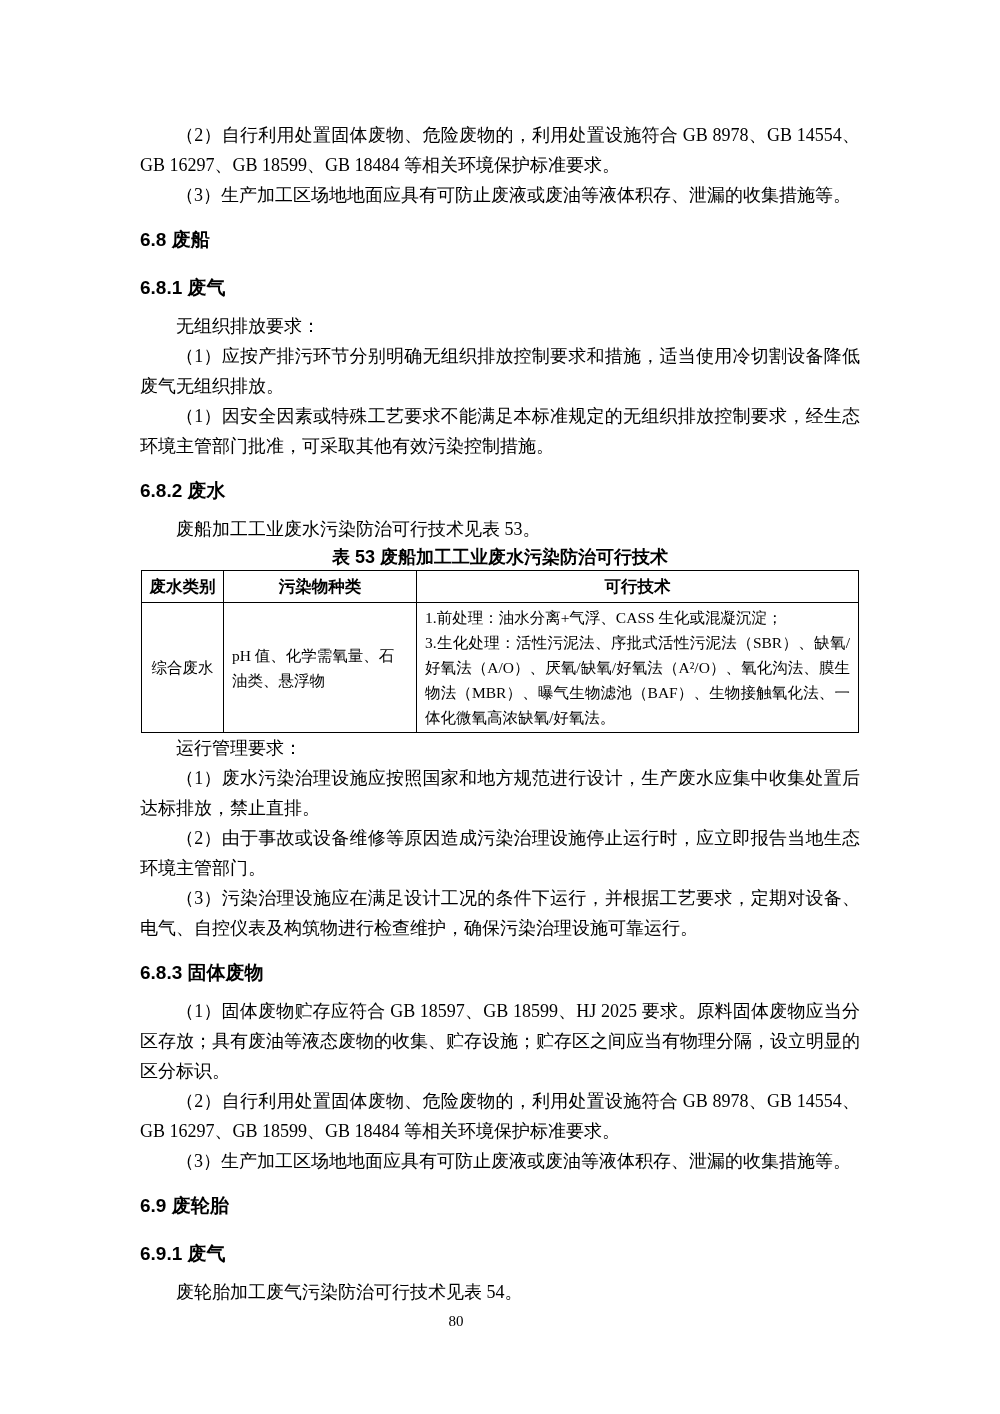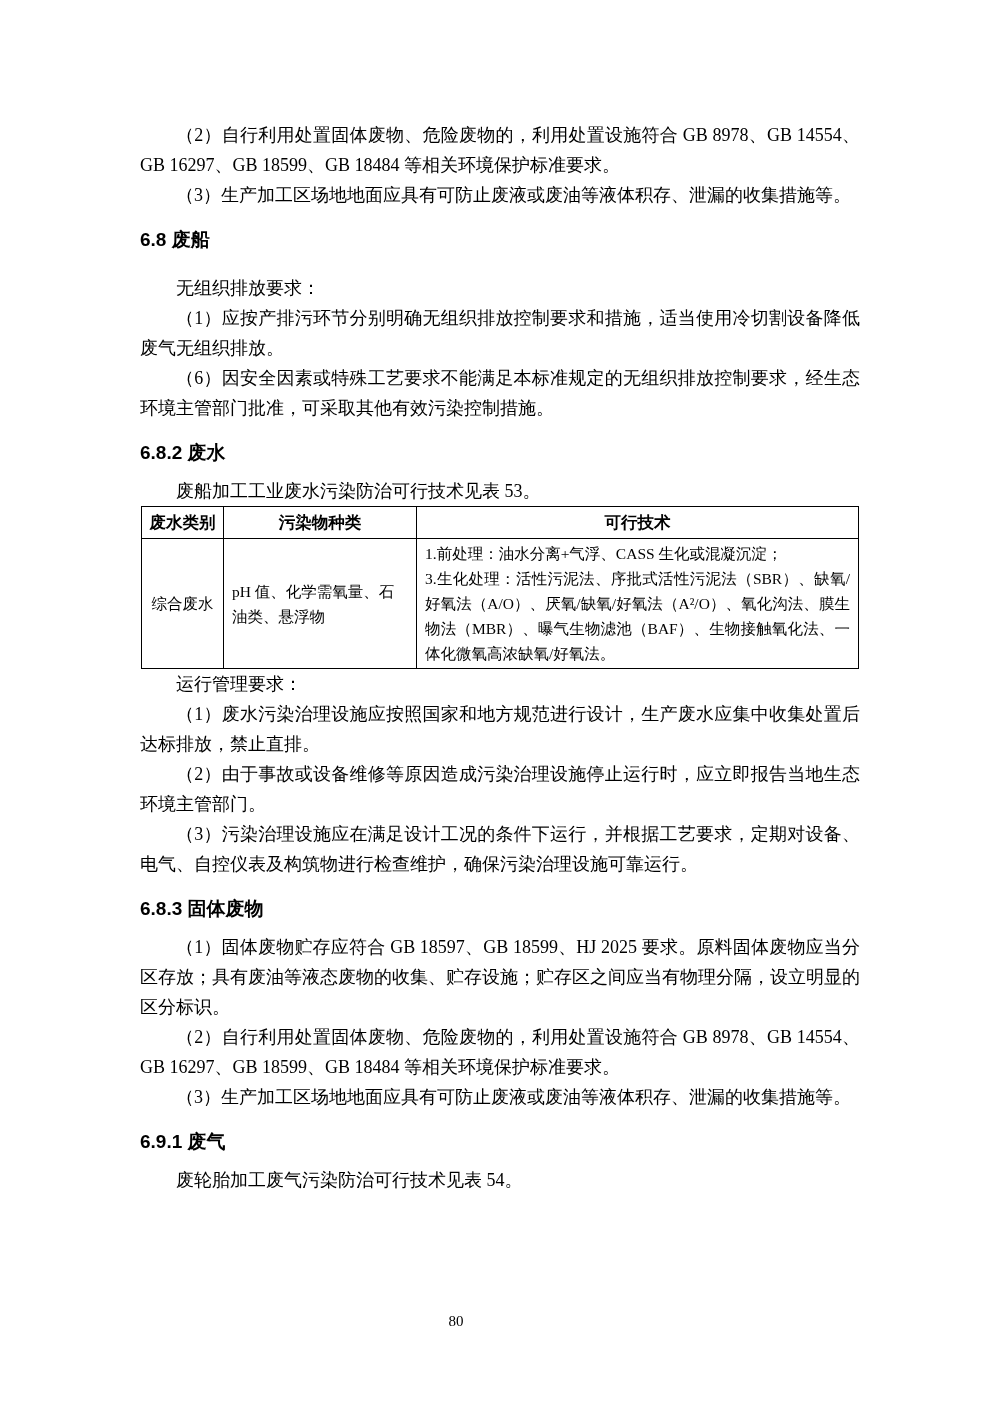--- a/index.html
+++ b/index.html
@@ -102,28 +102,30 @@
 </style>
 </head>
 <body>
 
 <div class="page">
 
   <p class="body indent">（2）自行利用处置固体废物、危险废物的，利用处置设施符合 GB 8978、GB 14554、GB 16297、GB 18599、GB 18484 等相关环境保护标准要求。</p>
   <p class="body indent">（3）生产加工区场地地面应具有可防止废液或废油等液体积存、泄漏的收集措施等。</p>
 
   <div class="heading major">6.8 废船</div>
+  <div class="heading">6.8.1 废气</div>
 
   <p class="body indent">无组织排放要求：</p>
   <p class="body indent">（1）应按产排污环节分别明确无组织排放控制要求和措施，适当使用冷切割设备降低废气无组织排放。</p>
-  <p class="body indent">（6）因安全因素或特殊工艺要求不能满足本标准规定的无组织排放控制要求，经生态环境主管部门批准，可采取其他有效污染控制措施。</p>
+  <p class="body indent">（1）因安全因素或特殊工艺要求不能满足本标准规定的无组织排放控制要求，经生态环境主管部门批准，可采取其他有效污染控制措施。</p>
 
   <div class="heading">6.8.2 废水</div>
   <p class="body indent">废船加工工业废水污染防治可行技术见表 53。</p>
 
+  <div class="table-caption">表 53  废船加工工业废水污染防治可行技术</div>
 
   <table class="tech-table">
     <colgroup>
       <col style="width:82px">
       <col style="width:193px">
       <col style="width:442px">
     </colgroup>
     <thead>
       <tr>
         <th>废水类别</th>
@@ -146,18 +148,19 @@
   <p class="body indent">运行管理要求：</p>
   <p class="body indent">（1）废水污染治理设施应按照国家和地方规范进行设计，生产废水应集中收集处置后达标排放，禁止直排。</p>
   <p class="body indent">（2）由于事故或设备维修等原因造成污染治理设施停止运行时，应立即报告当地生态环境主管部门。</p>
   <p class="body indent">（3）污染治理设施应在满足设计工况的条件下运行，并根据工艺要求，定期对设备、电气、自控仪表及构筑物进行检查维护，确保污染治理设施可靠运行。</p>
 
   <div class="heading">6.8.3 固体废物</div>
   <p class="body indent">（1）固体废物贮存应符合 GB 18597、GB 18599、HJ 2025 要求。原料固体废物应当分区存放；具有废油等液态废物的收集、贮存设施；贮存区之间应当有物理分隔，设立明显的区分标识。</p>
   <p class="body indent">（2）自行利用处置固体废物、危险废物的，利用处置设施符合 GB 8978、GB 14554、GB 16297、GB 18599、GB 18484 等相关环境保护标准要求。</p>
   <p class="body indent">（3）生产加工区场地地面应具有可防止废液或废油等液体积存、泄漏的收集措施等。</p>
 
+  <div class="heading major">6.9 废轮胎</div>
   <div class="heading">6.9.1 废气</div>
   <p class="body indent">废轮胎加工废气污染防治可行技术见表 54。</p>
 
 </div>
 
 <div class="page-number">80</div>
 
 </body></html>

